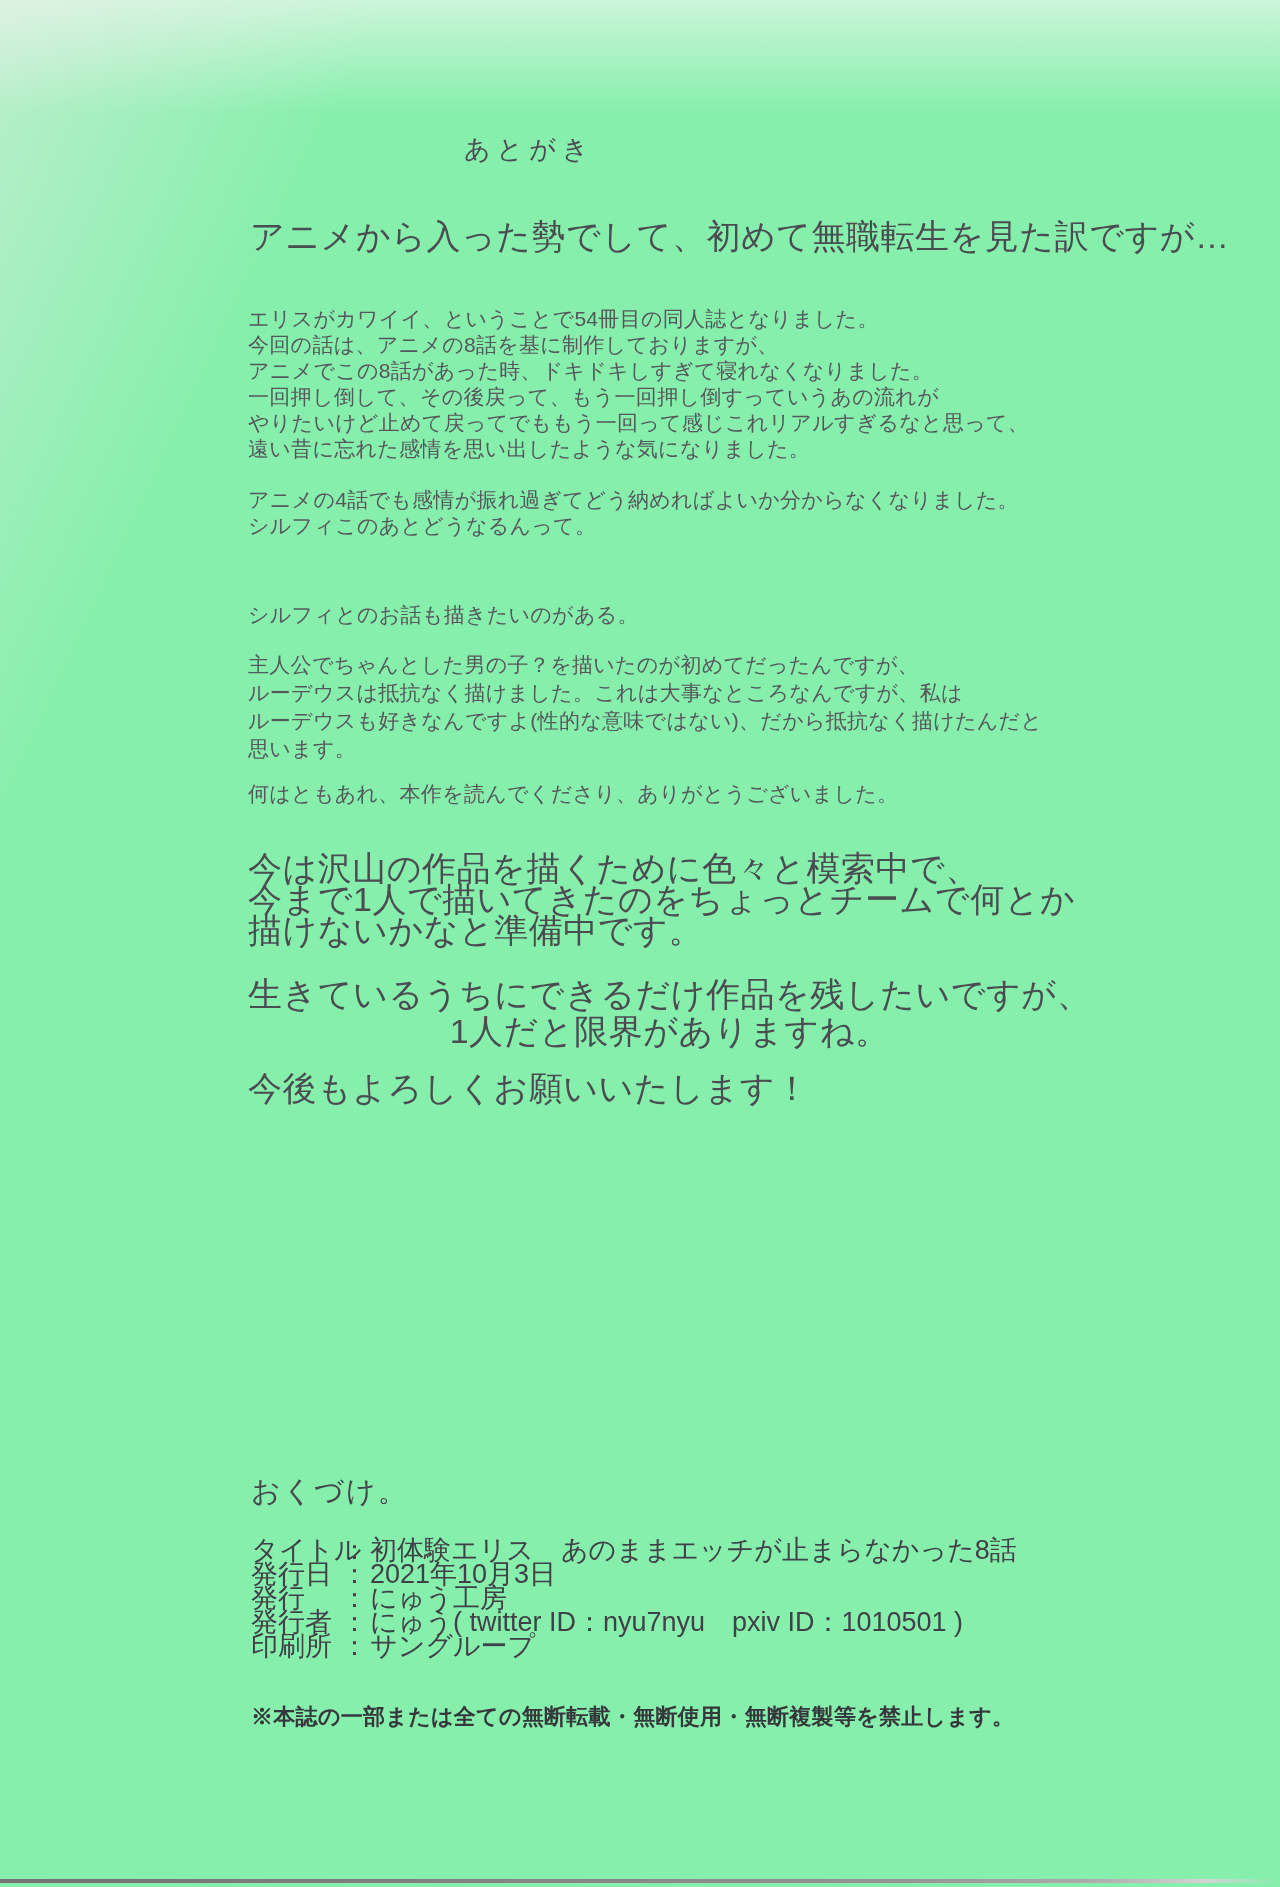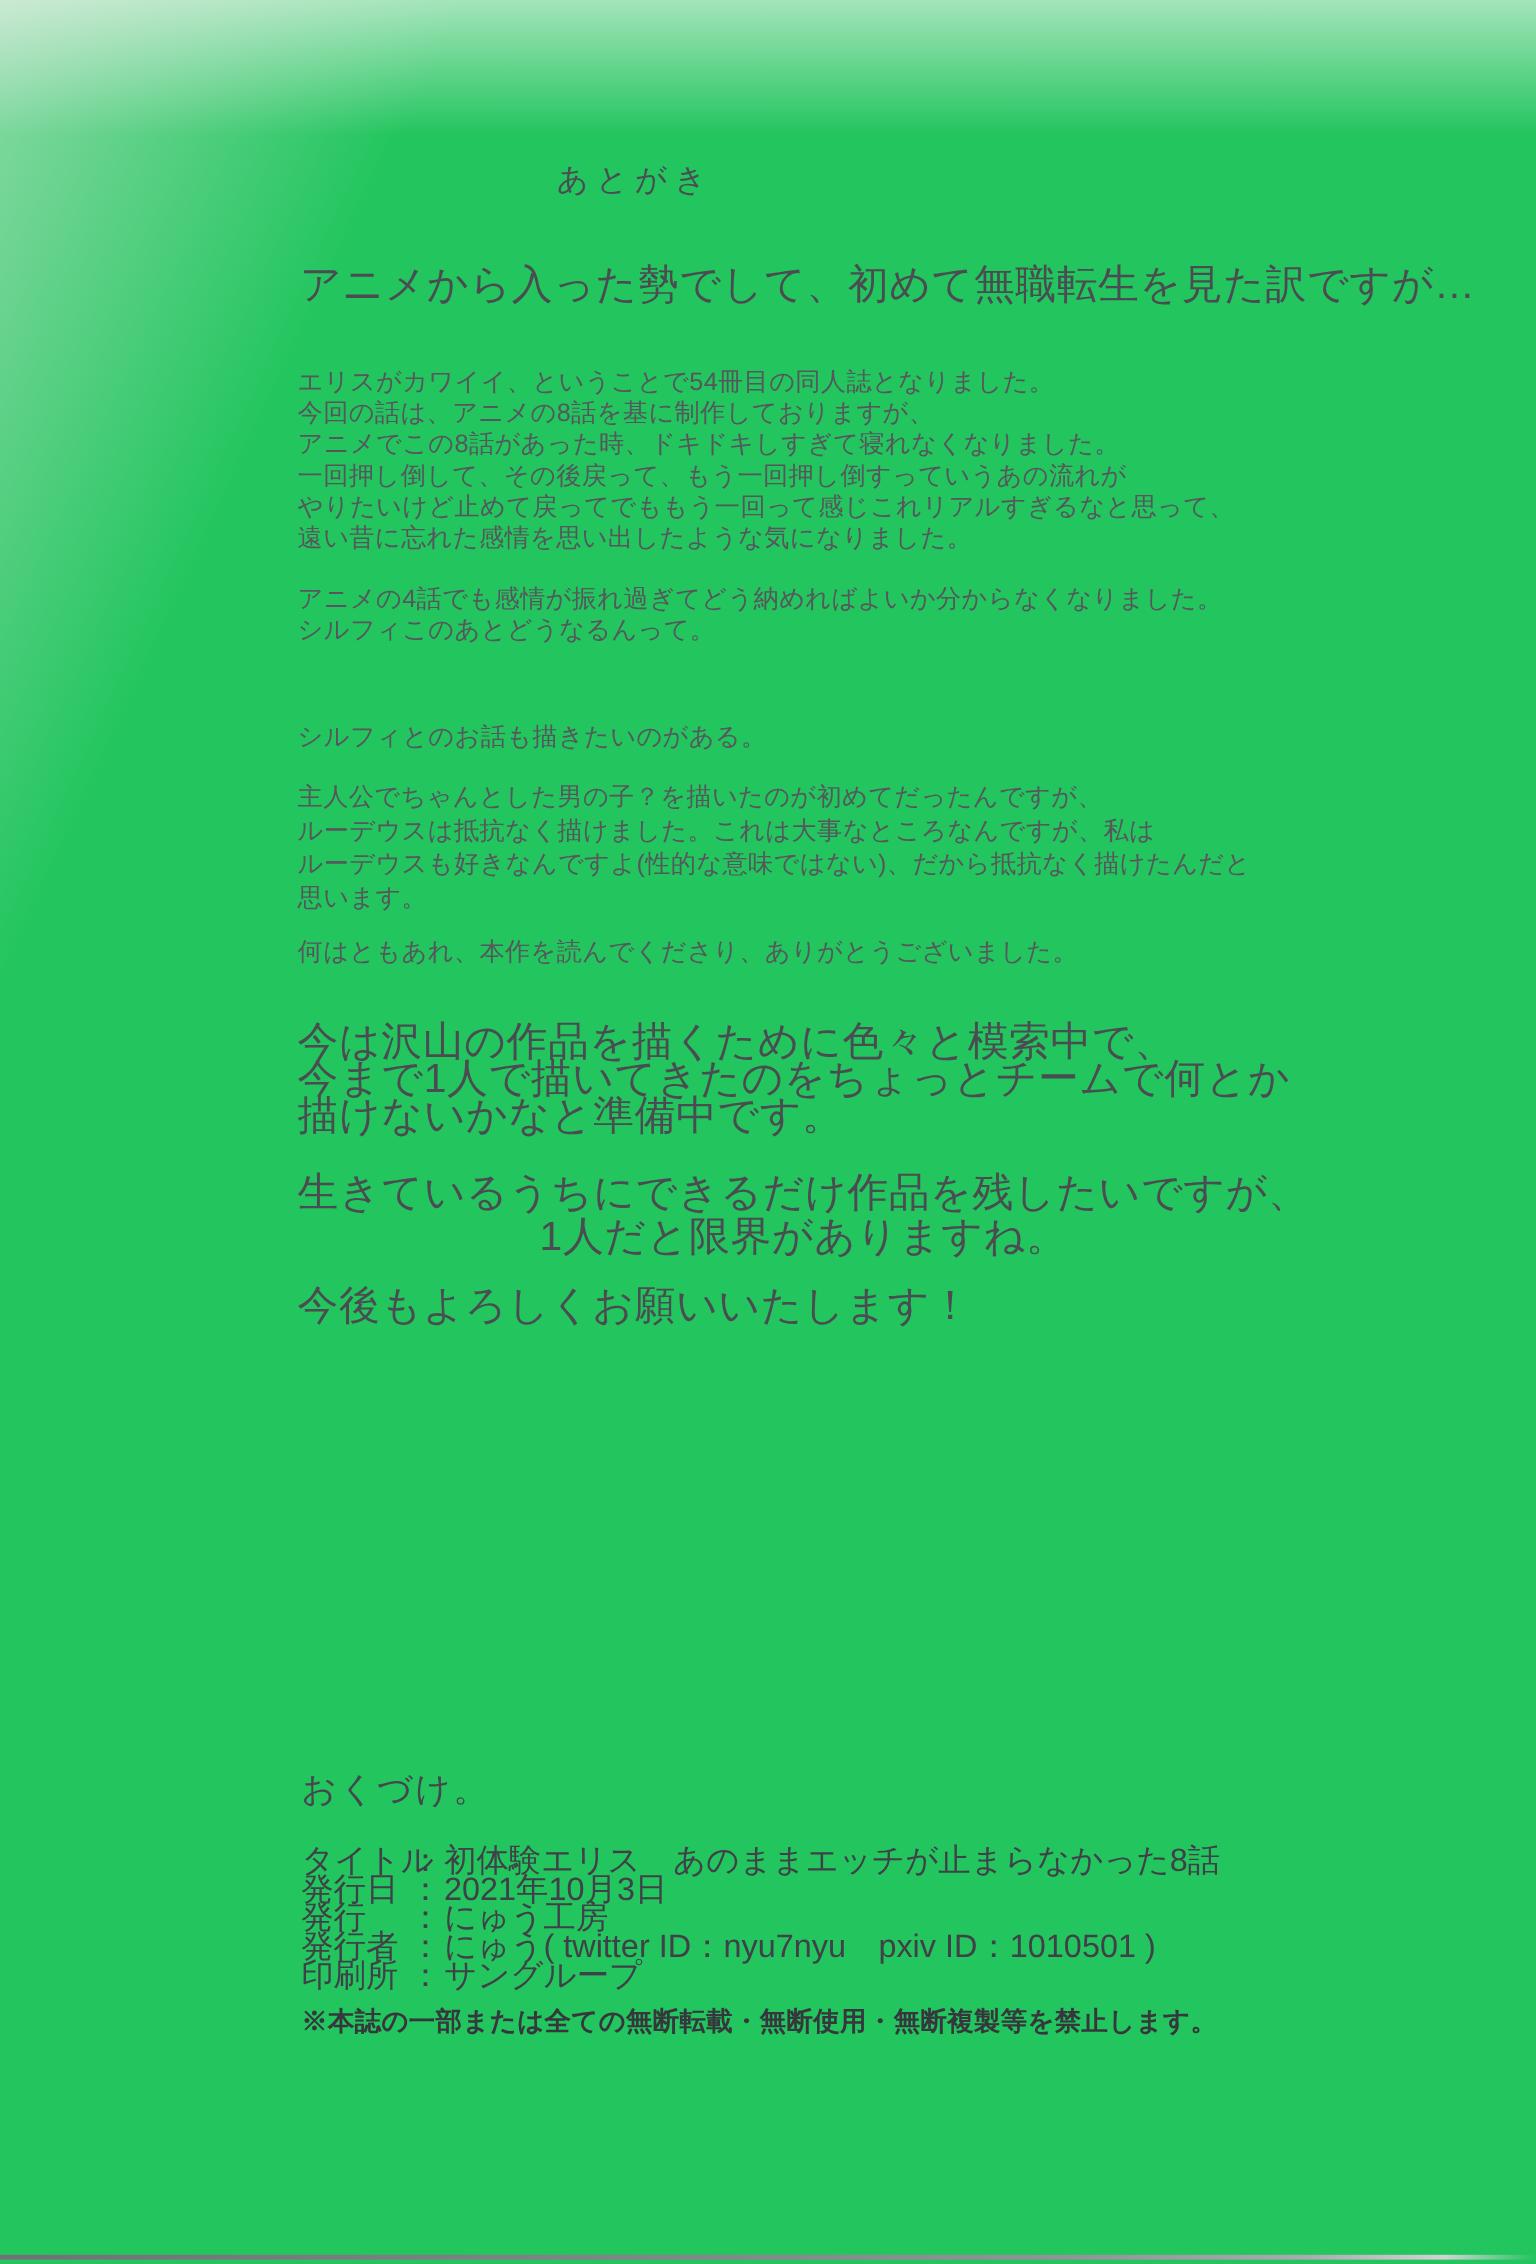--- a/index.html
+++ b/index.html
@@ -1,21 +1,21 @@
 <!DOCTYPE html>
 <html><head>
 <meta charset="utf-8">
 <style>
   html, body { margin: 0; padding: 0; background: #e8e8e8; }
   .page {
     position: relative;
     width: 1280px;
     height: 1887px;
     margin: 0 auto;
-    background: #22c55e;
+    background: #86efac;
     font-family: "Liberation Sans", sans-serif;
     color: #4e4f55;
     overflow: hidden;
   }
   .abs { position: absolute; }
 
   
   .atogaki {
     font-size: 26px;
     font-weight: 400;
@@ -53,20 +53,21 @@
   .colophon { font-size: 27px; color: #404148; }
   .crow { display: flex; line-height: 24px; white-space: nowrap; }
   .clabel { display: inline-block; width: 90px; }
   .csep { display: inline-block; margin-right: 2px; }
   .notice {
     font-size: 22px;
     font-weight: 600;
     color: #36373c;
     letter-spacing: 0.3px;
     white-space: nowrap;
+    margin-top: 32px;
   }
 
   
   .page-bottom-edge {
     position: absolute;
     left: 0;
     top: 1879px;
     width: 1280px;
     height: 4px;
     background: linear-gradient(to right,

